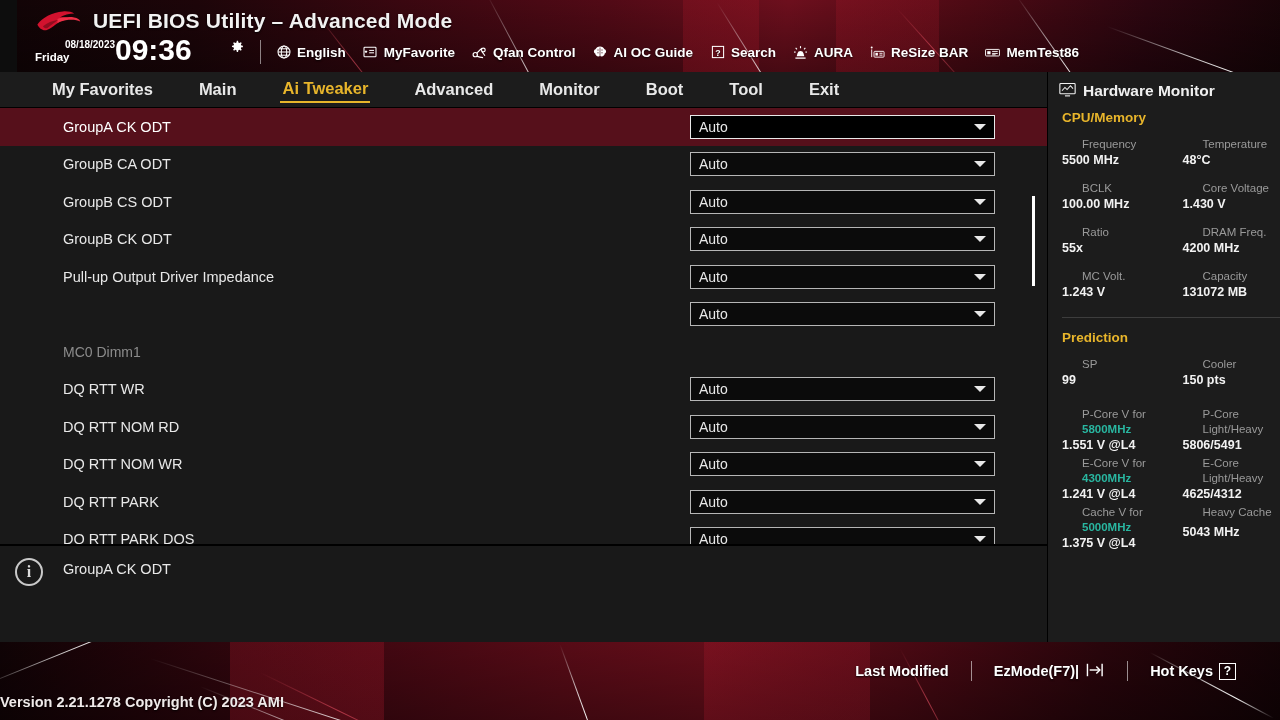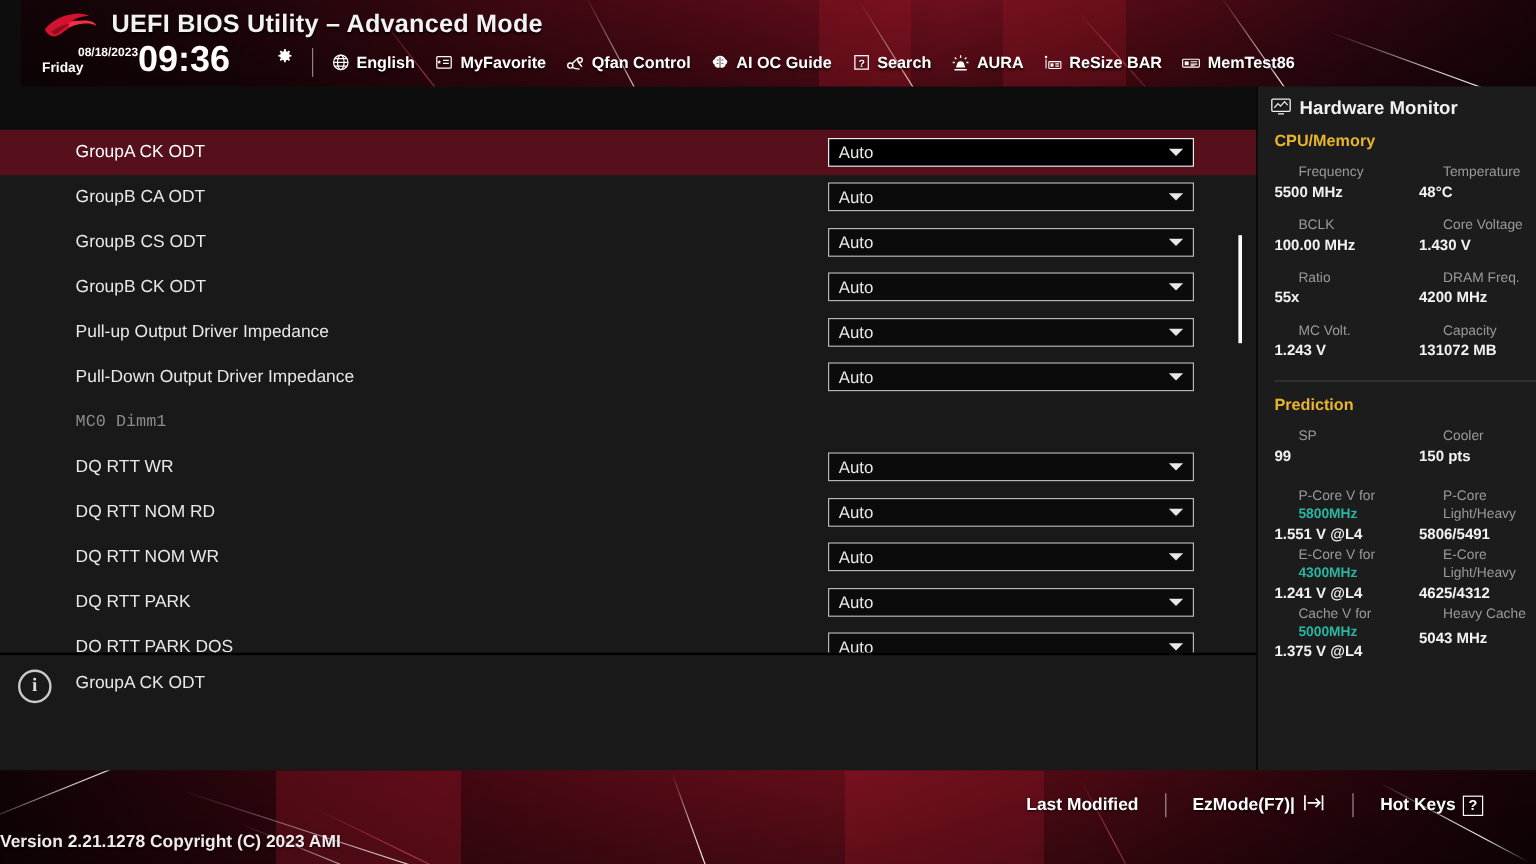--- a/index.html
+++ b/index.html
@@ -124,21 +124,21 @@
     padding-right: 40px;
   }
   .row.selected {
     background: #56101b;
   }
   .row .lbl {
     font-size: 14.5px; color: #e8e8e8; font-weight: 500;
     white-space: nowrap;
   }
   .row.selected .lbl { color: #ffffff; }
-  .row.section .lbl { color: #8c8c8c; font-size: 14px; font-family: Liberation Mono, monospace; }
+  .row.section .lbl { color: #8c8c8c; font-size: 14px; }
 
   .combo {
     position: absolute; left: 690px; top: 50%;
     transform: translateY(-50%);
     width: 305px; height: 24px;
     background: #0b0b0b;
     border: 1px solid #b6b6b6;
     display: flex; align-items: center;
     padding: 0 8px;
     cursor: pointer;
@@ -406,20 +406,30 @@
             <line x1="10.5" y1="11.2" x2="17.8" y2="11.2"></line>
             <line x1="10.5" y1="13" x2="15" y2="13"></line>
           </svg>
         </span>
         <span>MemTest86</span>
       </div>
 
     </div>
   </div>
 
+  <div class="tabbar">
+    <div class="tab">My Favorites</div>
+    <div class="tab">Main</div>
+    <div class="tab active">Ai Tweaker</div>
+    <div class="tab">Advanced</div>
+    <div class="tab">Monitor</div>
+    <div class="tab">Boot</div>
+    <div class="tab">Tool</div>
+    <div class="tab">Exit</div>
+  </div>
 
   <div class="content">
     <div class="rows">
 
       <div class="row selected">
         <span class="lbl">GroupA CK ODT</span>
         <div class="combo">
           <span class="cval">Auto</span>
           <span class="carrow"></span>
         </div>
@@ -451,21 +461,20 @@
 
       <div class="row">
         <span class="lbl">Pull-up Output Driver Impedance</span>
         <div class="combo">
           <span class="cval">Auto</span>
           <span class="carrow"></span>
         </div>
       </div>
 
       <div class="row">
-        <span class="lbl">Pull-Down Output Driver Impedance</span>
         <div class="combo">
           <span class="cval">Auto</span>
           <span class="carrow"></span>
         </div>
       </div>
 
       <div class="row section">
         <span class="lbl">MC0 Dimm1</span>
       </div>
 

